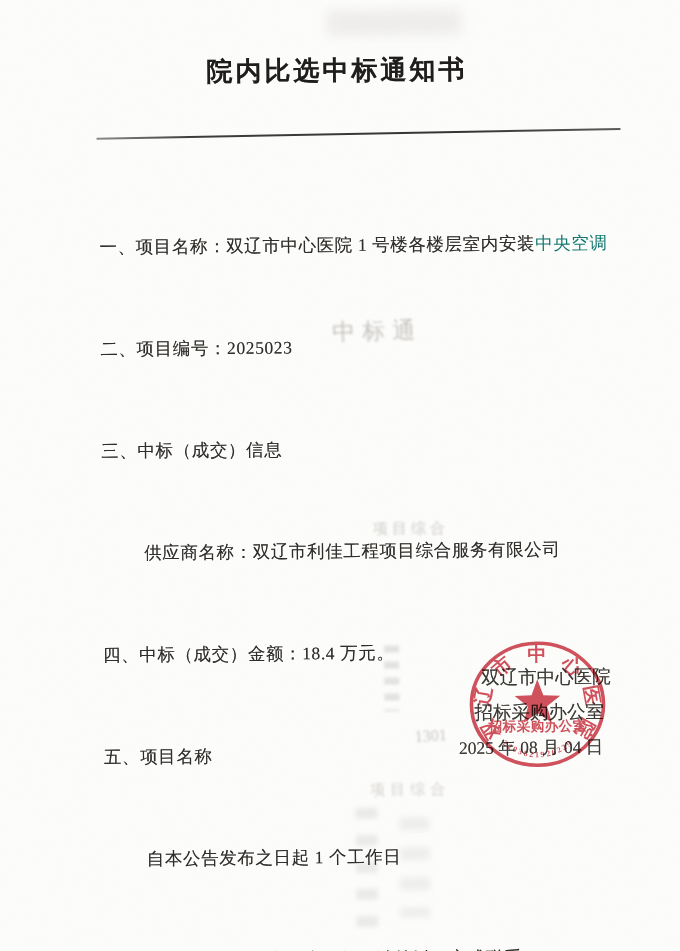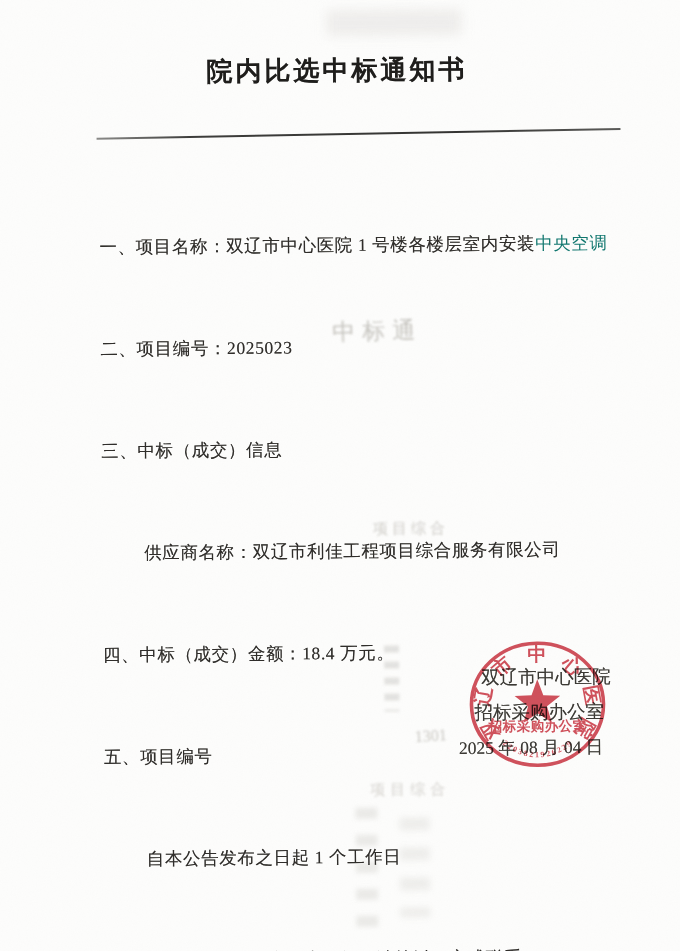--- a/index.html
+++ b/index.html
@@ -92,21 +92,21 @@
     <div class="smudge smudge-col1"></div>
     <div class="smudge smudge-col2"></div>
     <div class="smudge smudge-col3"></div>
 
     <div class="docbody">
       <div class="line"><span>一、项目名称：双辽市中心医院 1 号楼各楼层室内安装</span><span class="f-light">中央空调</span></div>
       <div class="line"><span>二、项目编号：2025023</span></div>
       <div class="line"><span>三、中标（成交）信息</span></div>
       <div class="line sub"><span>供应商名称：双辽市利佳工程项目综合服务有限公司</span></div>
       <div class="line"><span>四、中标（成交）金额：18.4 万元。</span></div>
-      <div class="line"><span>五、项目编号</span></div>
+      <div class="line"><span>五、项目名称</span></div>
       <div class="line sub"><span>自本公告发布之日起 1 个工作日</span></div>
       <div class="line"><span>六、凡对本次公告内容提出询问，请按以下方式联系。</span></div>
       
       
       
       
       
       
     </div>
 

